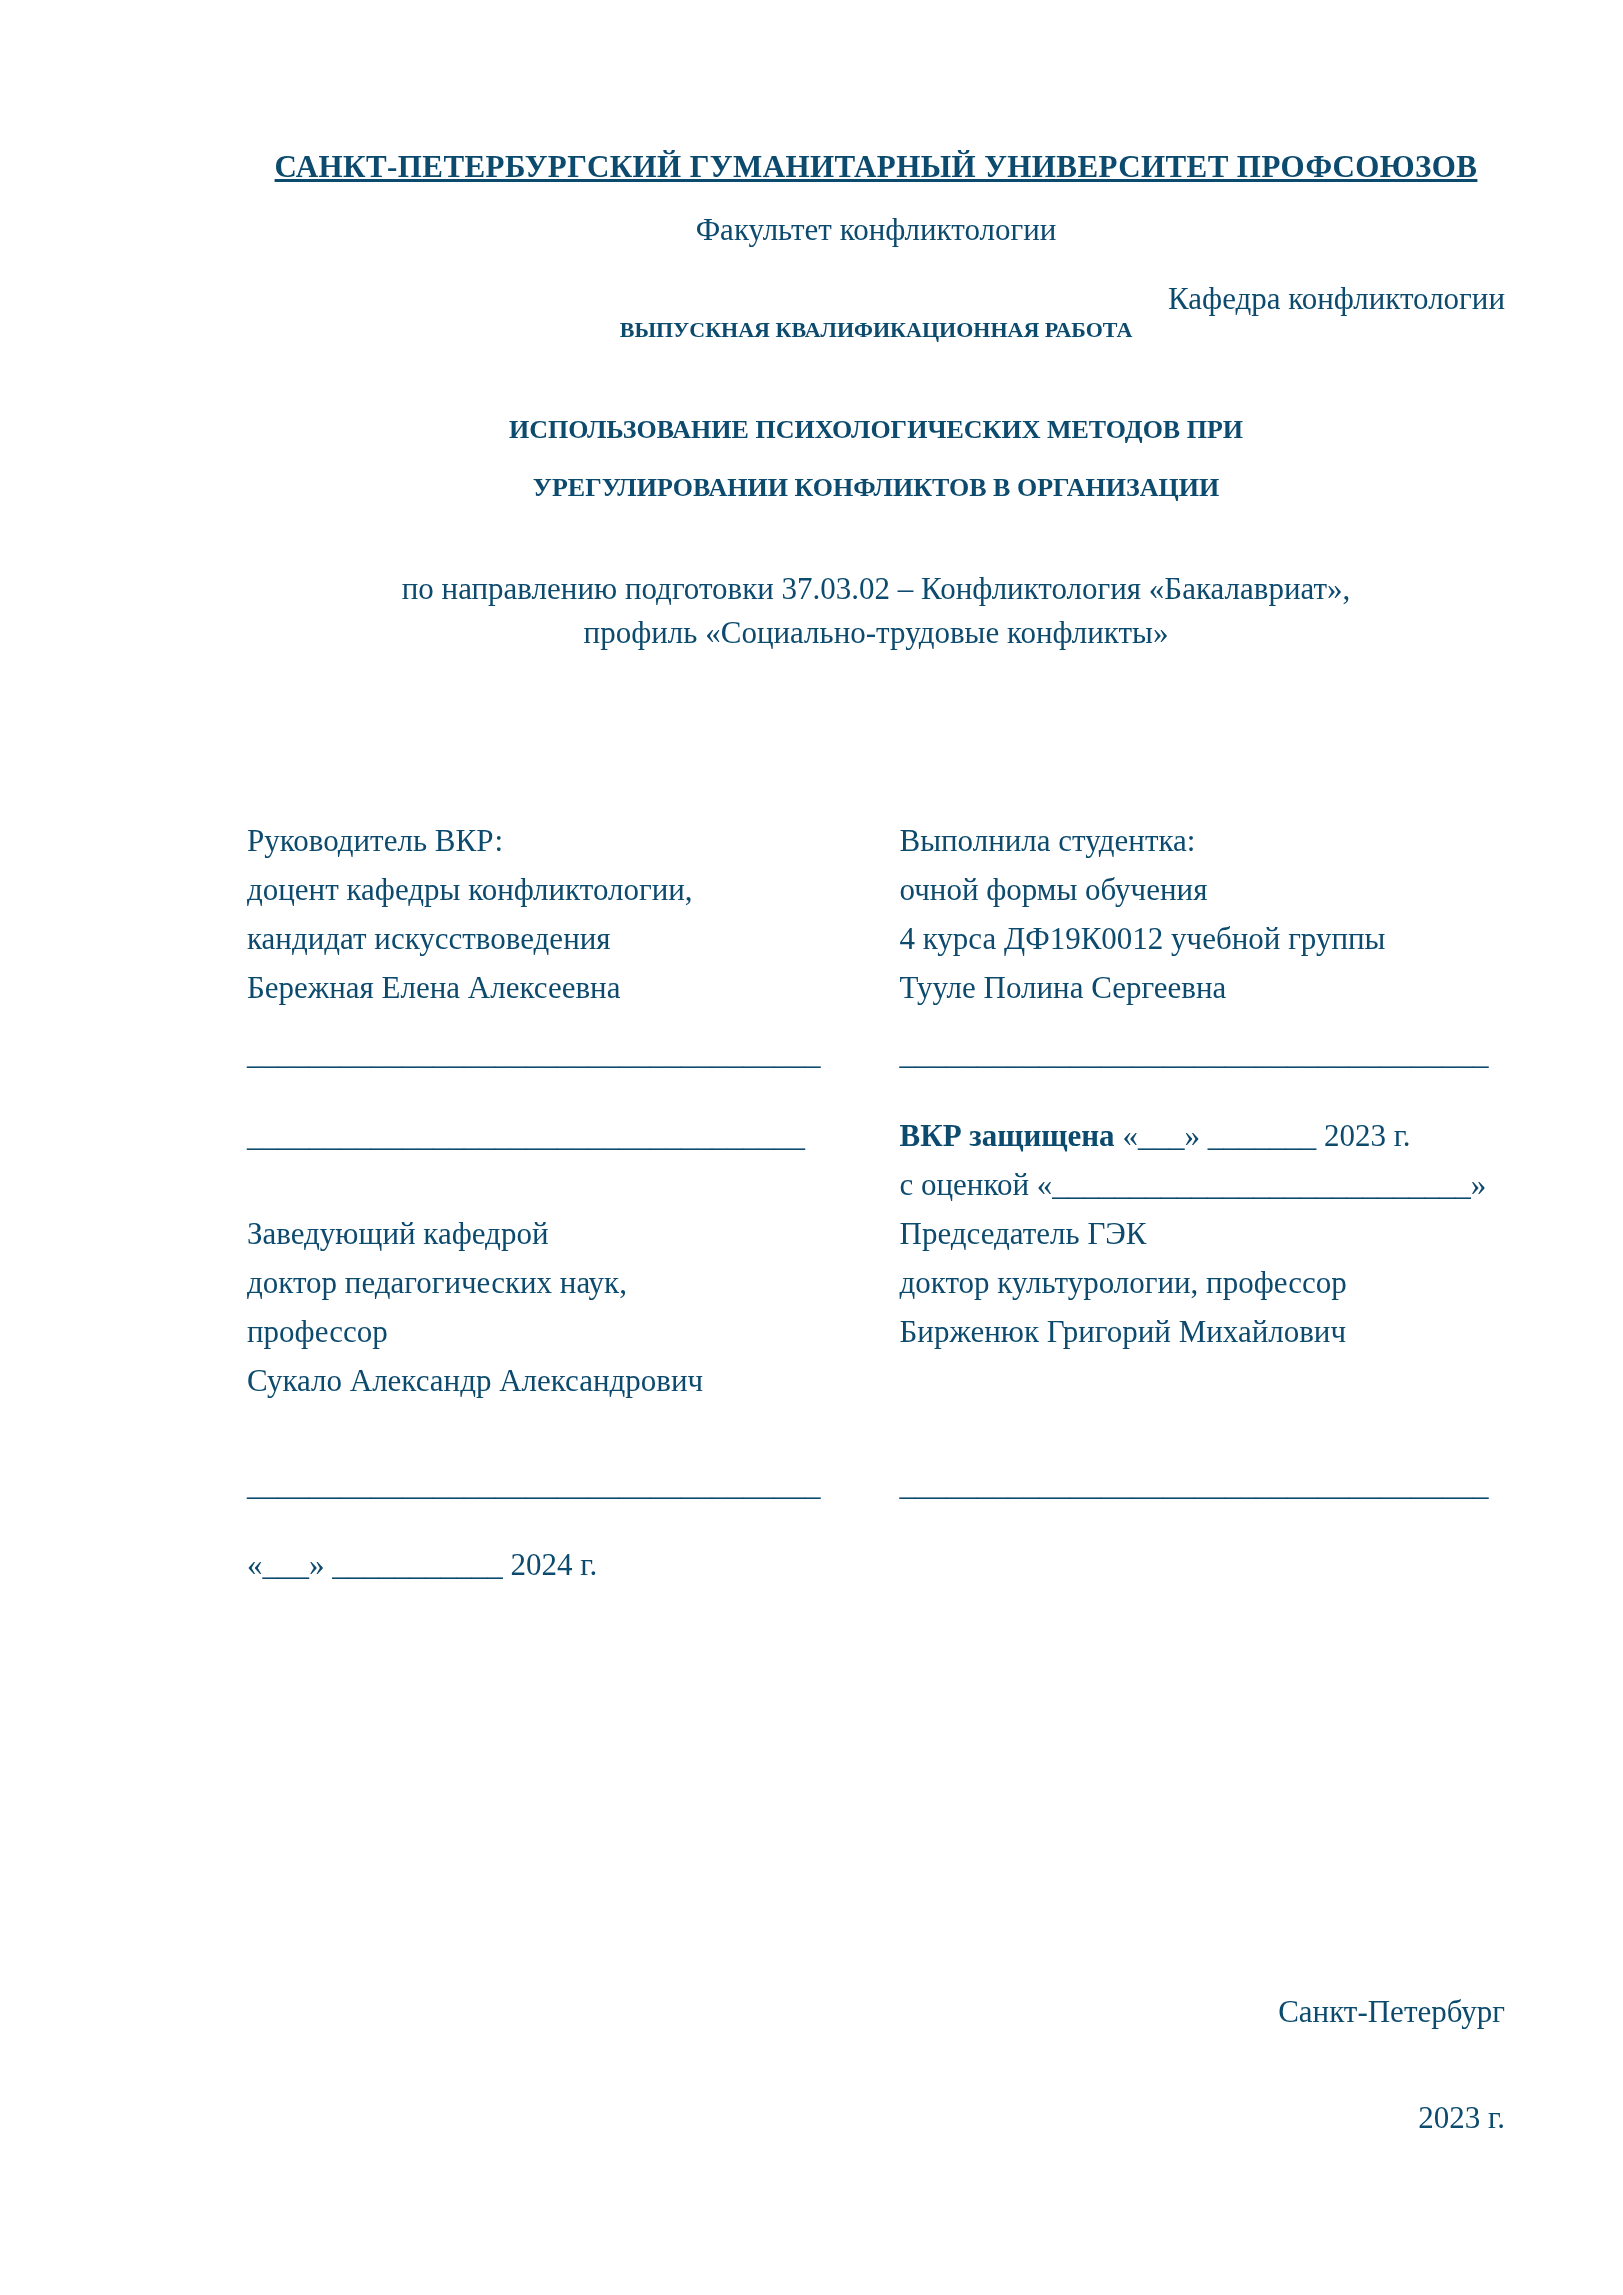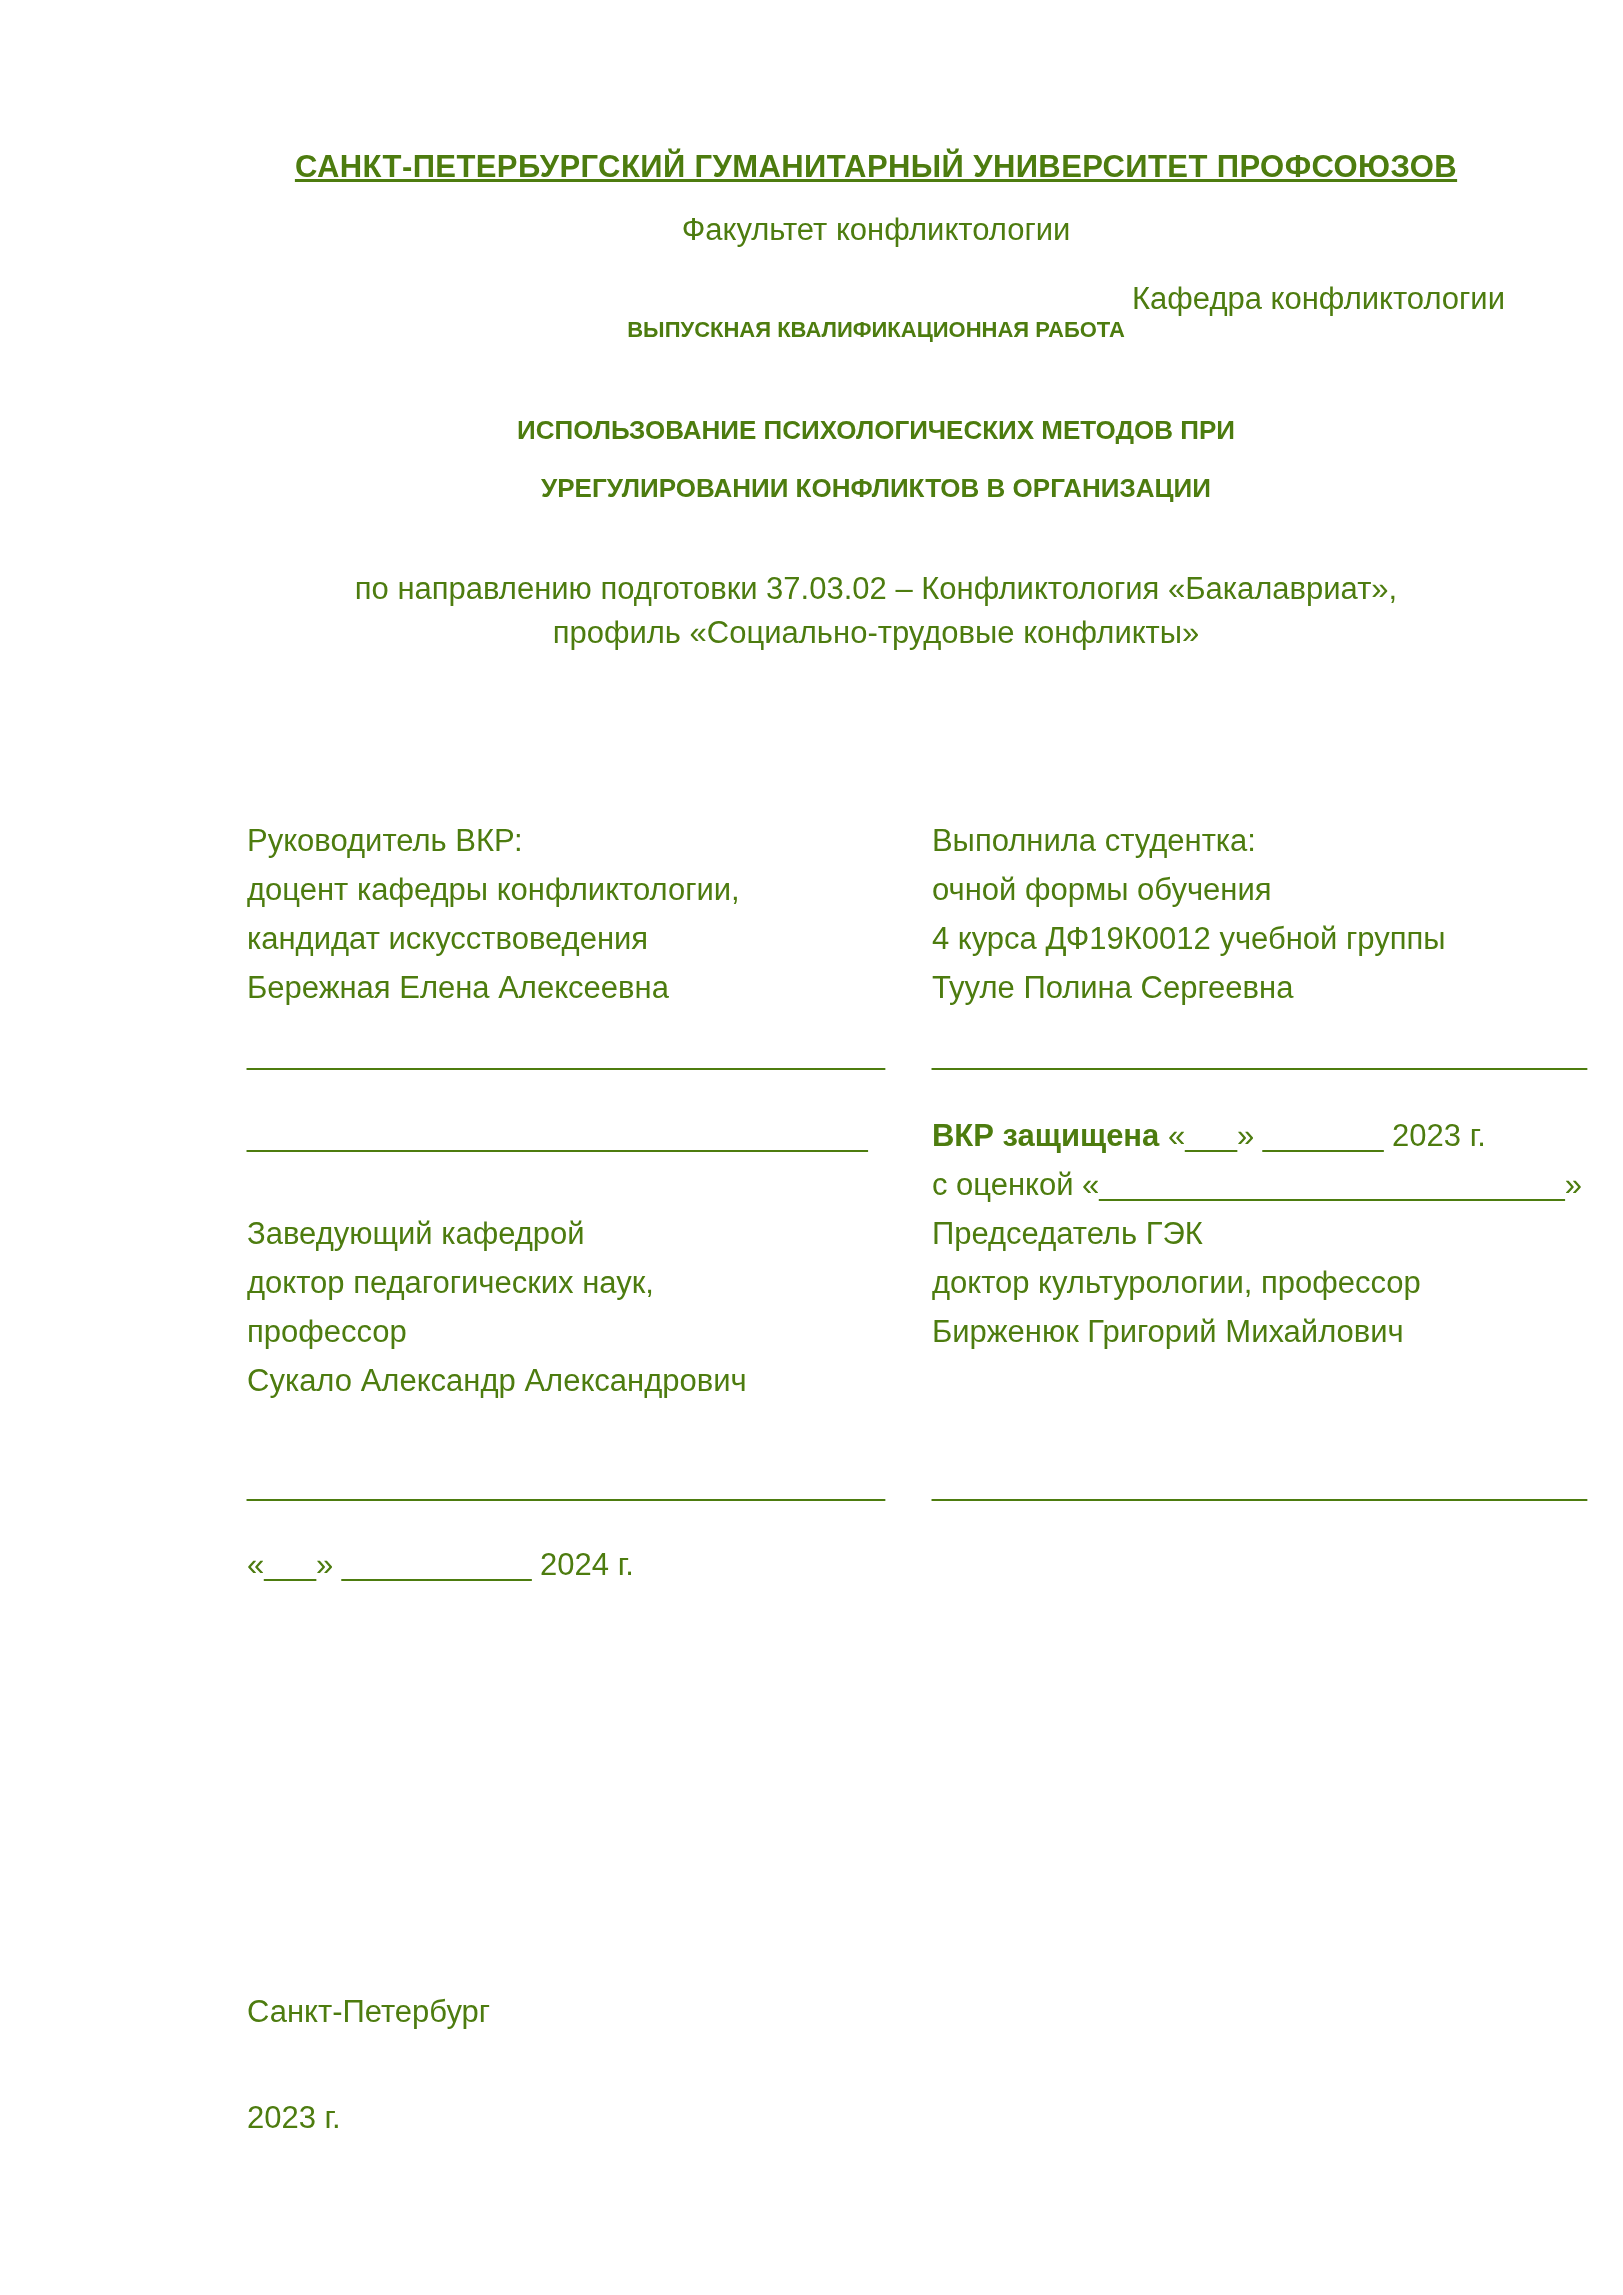--- a/index.html
+++ b/index.html
@@ -3,22 +3,22 @@
 <meta charset="utf-8">
 <style>
   * { margin:0; padding:0; box-sizing:border-box; }
   html, body { background:#888; }
   .page {
     position:relative;
     width:1623px;
     height:2295px;
     margin:0 auto;
     background:#ffffff;
-    color:#4d7c0f;
-    font-family:Liberation Sans, sans-serif;
+    color:#0c4a6e;
+    font-family:Liberation Serif, serif;
     font-size:31px;
     overflow:hidden;
   }
   .content { padding:149px 118px 0 247px; }
   .u-header {
     text-align:center;
     font-weight:bold;
     text-decoration:underline;
     font-size:31px;
     letter-spacing:0.4px;
@@ -53,22 +53,22 @@
   .spacer { grid-column:1 / -1; }
   .s1 { height:17.3px; }
   .s2 { height:33px; }
   .s3 { height:55px; }
   .s4 { height:31px; }
   .b { font-weight:bold; }
   .footer {
     position:absolute;
     top:1994px;
     left:247px;
-    right:129px;
-    text-align:left;
+    right:118px;
+    text-align:right;
   }
   .footer .year { margin-top:70px; }
 </style>
 </head>
 <body>
 
 <div class="page">
   <div class="content">
 
     <div class="u-header">САНКТ-ПЕТЕРБУРГСКИЙ ГУМАНИТАРНЫЙ УНИВЕРСИТЕТ ПРОФСОЮЗОВ</div>

